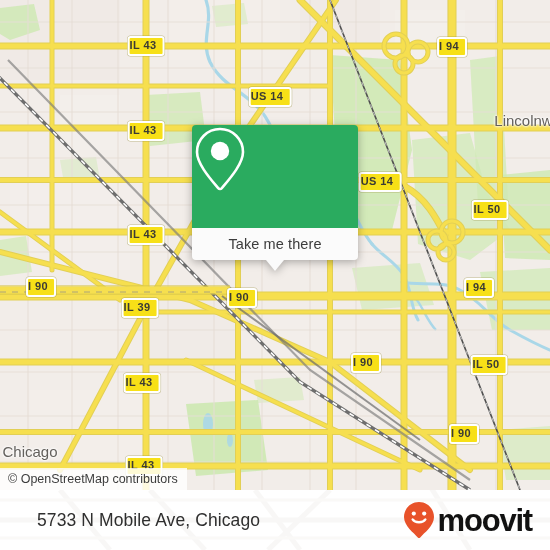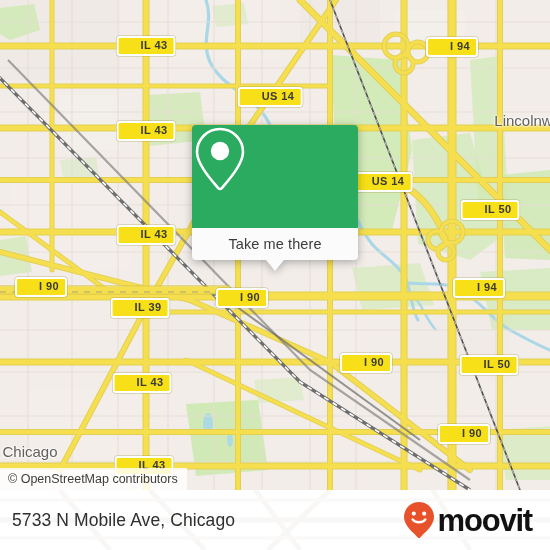--- a/index.html
+++ b/index.html
@@ -17,21 +17,21 @@
   
   .shield{
     position:absolute;
     background:#f7e017;
     border:2px solid #ffffff;
     border-radius:3px;
     color:#3b3b35;
     font-size:11px;
     font-weight:bold;
     letter-spacing:.4px;
-    padding:1px 6px 2px 22px;
+    padding:1px 6px 2px 0;
     line-height:13px;
     white-space:nowrap;
     box-shadow:0 0 0 .5px rgba(150,140,60,.55);
     transform:translate(-50%,-50%);
     text-align:center;
   }
   
   .place{
     position:absolute;
     color:#63605c;
@@ -85,21 +85,21 @@
   
   #footer{
     position:absolute;left:0;top:490px;width:550px;height:60px;
     background:#ffffff;overflow:hidden;
   }
   #footer-watermark{position:absolute;left:0;top:-490px;opacity:.30;}
   #footer-inner{
     position:relative;z-index:2;
     height:60px;display:flex;align-items:center;
     justify-content:space-between;
-    padding:0 18px 0 12px;box-sizing:border-box;
+    padding:0 18px 0 21px;box-sizing:border-box;margin-left:16px;
   }
   #address{
     color:#2f2f2f;font-size:17.5px;letter-spacing:.1px;white-space:nowrap;
   }
   #brand{display:flex;align-items:center;gap:2px;justify-content:center;}
   #brand-word{
     color:#111111;font-size:31px;font-weight:bold;letter-spacing:-1.2px;
     line-height:31px;
   }
 </style>

